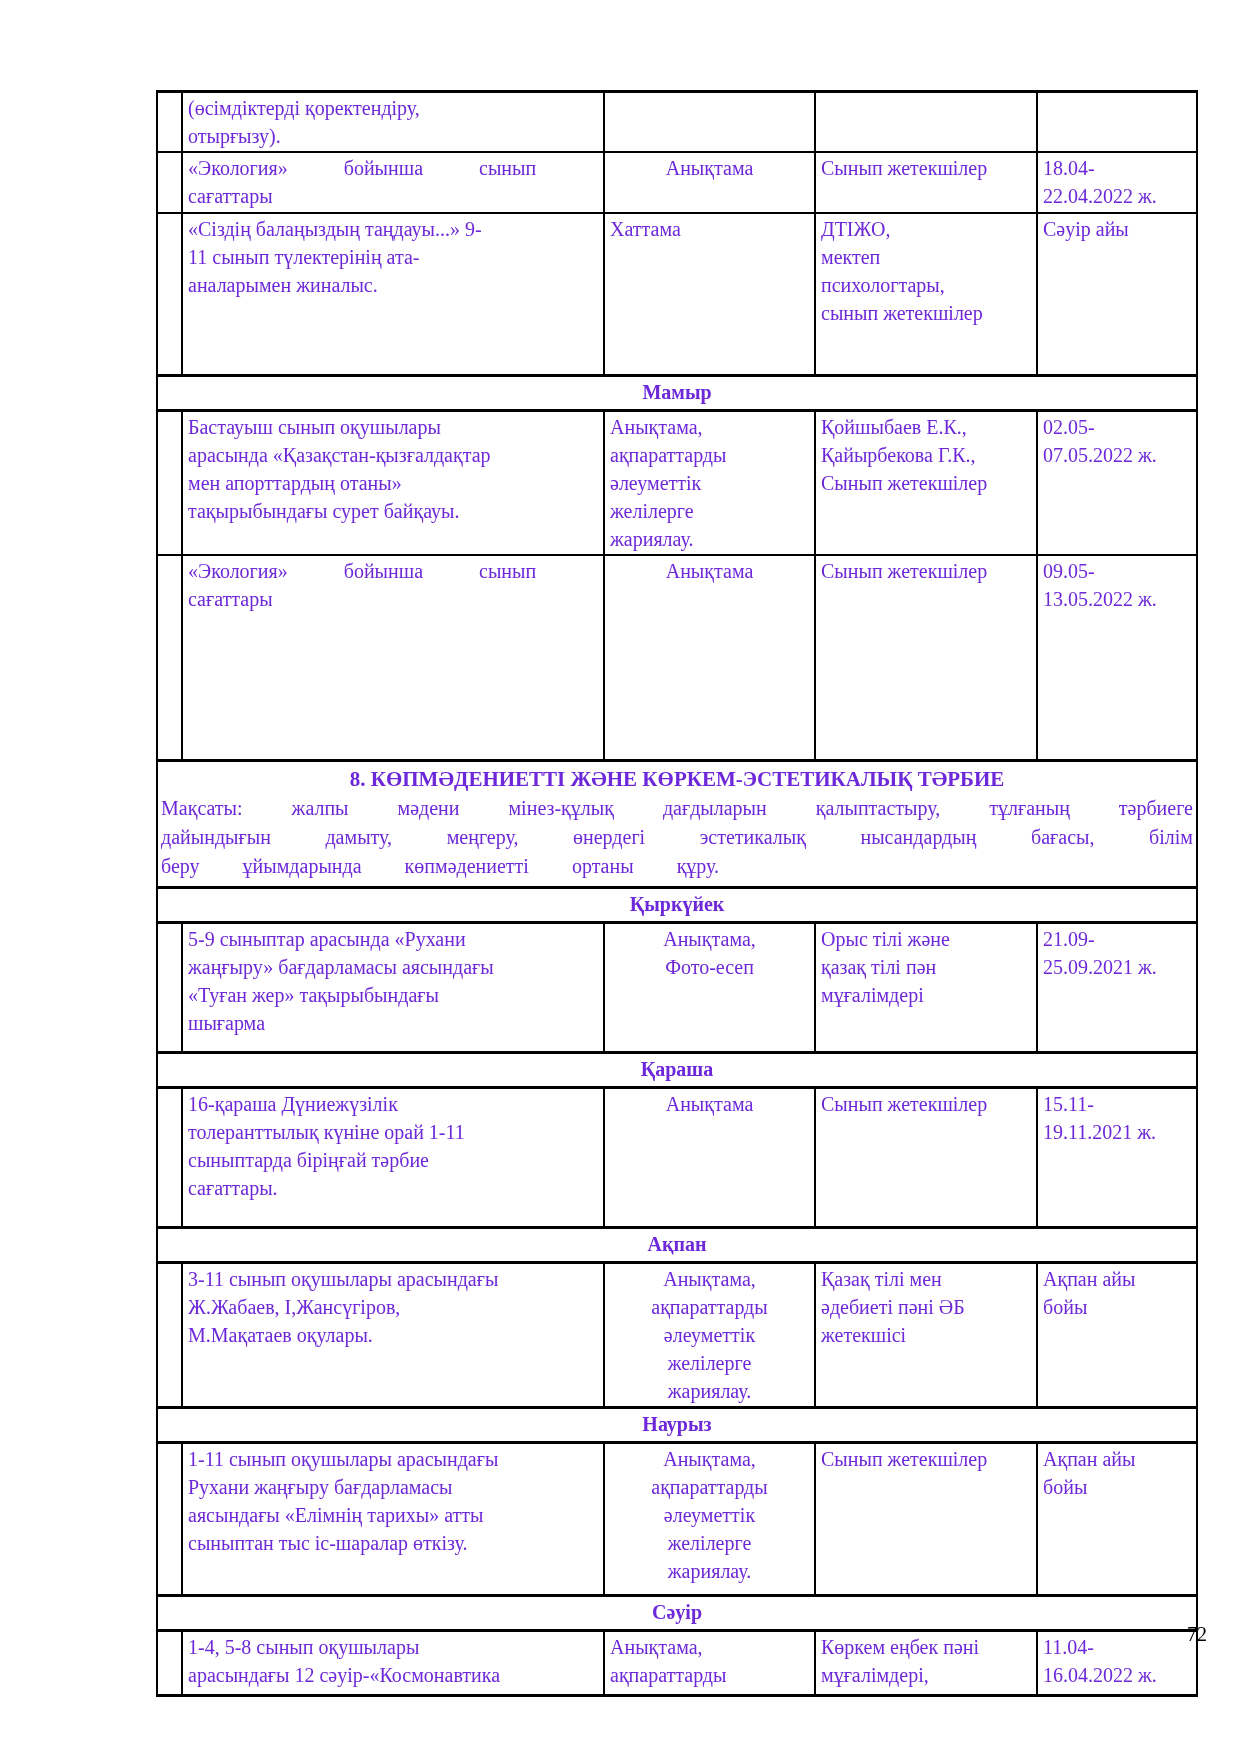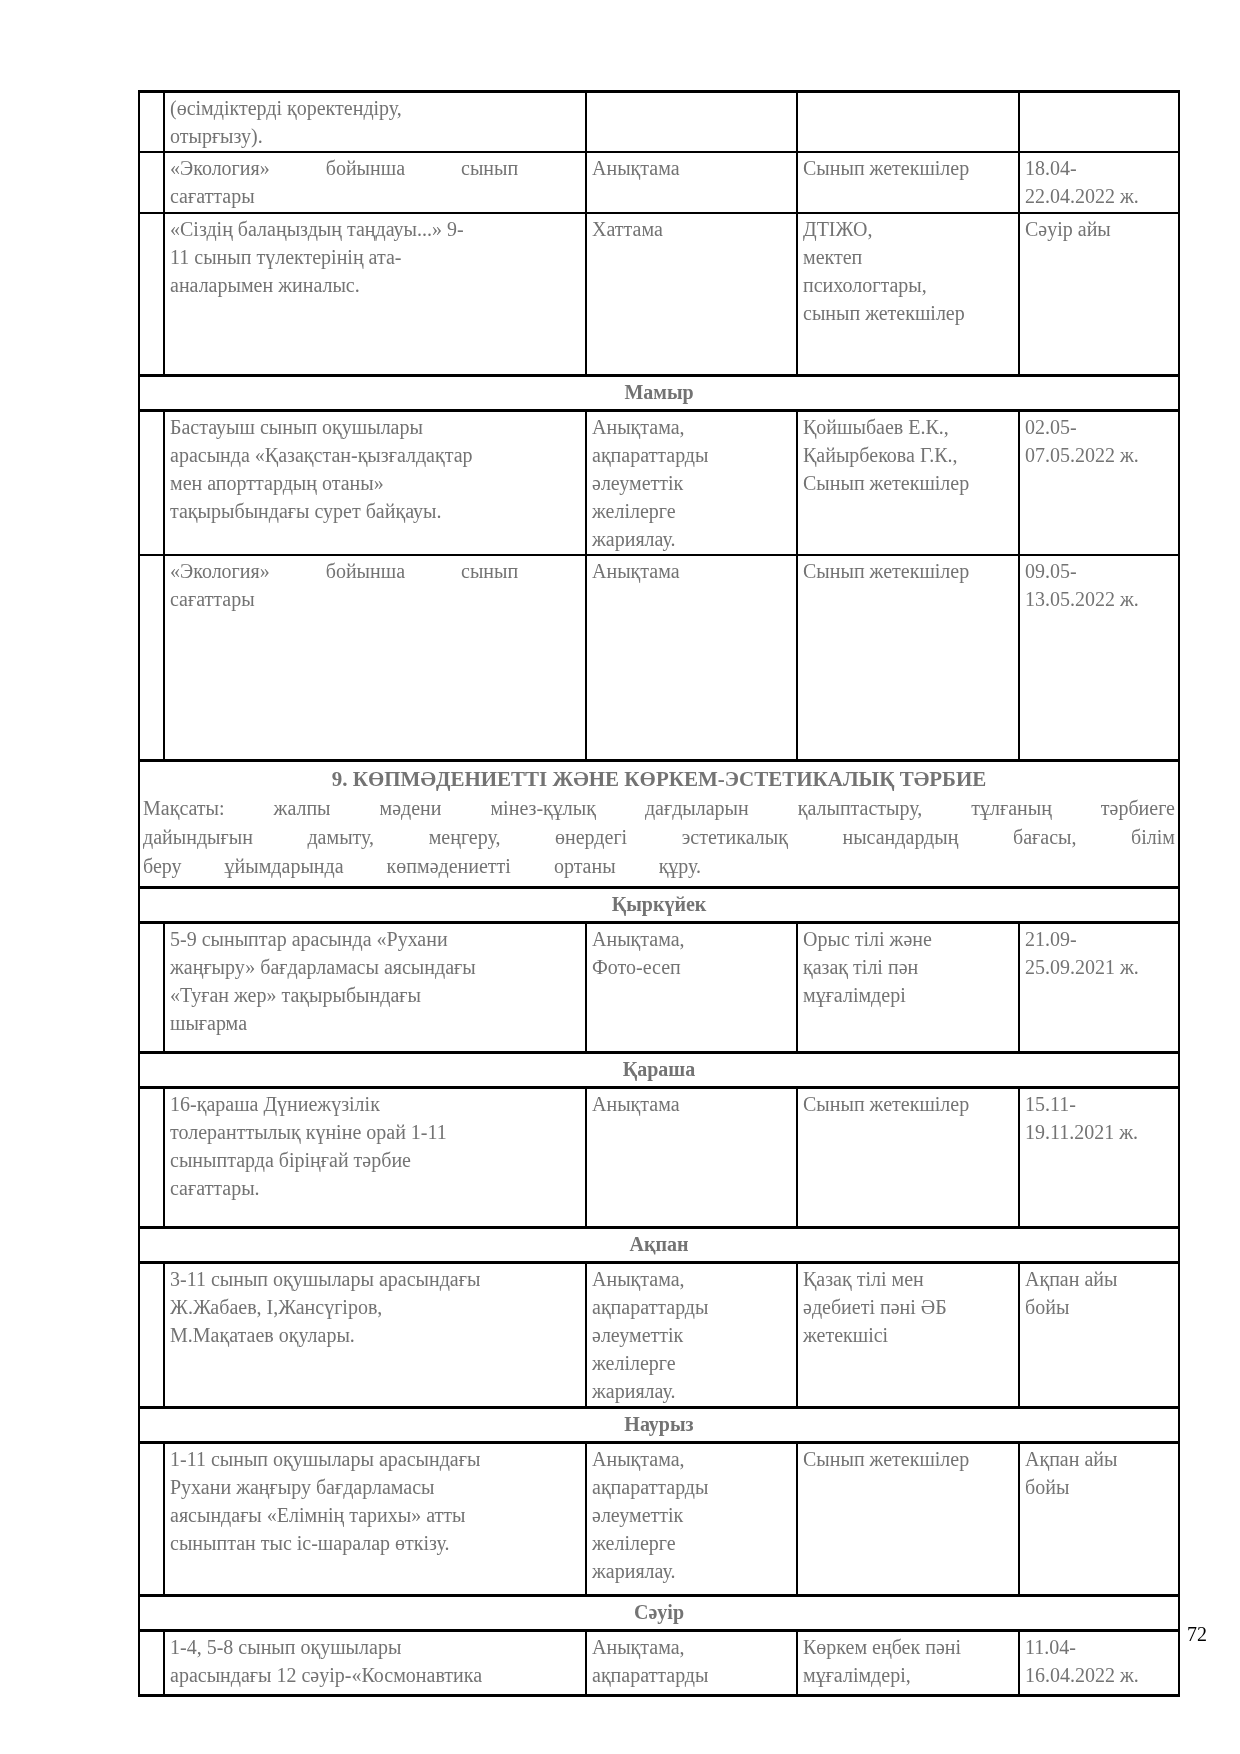--- a/index.html
+++ b/index.html
@@ -2,35 +2,35 @@
 <html><head>
 <meta charset="utf-8">
 <style>
   html,body{margin:0;padding:0;background:#888;}
   .page{
     position:relative;width:1240px;height:1754px;background:#ffffff;
     font-family:"Liberation Serif","DejaVu Serif",serif;color:#000;
     overflow:hidden;
   }
   table.plan{
-    position:absolute;left:138px;top:90px;width:1040px;
+    position:absolute;left:156px;top:90px;width:1040px;
     table-layout:fixed;border-collapse:collapse;
-    font-size:20px;line-height:28px;color:#737373;border-radius:15px;
+    font-size:20px;line-height:28px;color:#6d28d9;border-radius:15px;
   }
   td{
     border:2px solid #000;
     vertical-align:top;
     padding:1px 5px 1px 5px;
     white-space:pre-line;
     overflow:hidden;
     word-wrap:break-word;
   }
   td.num{padding:0;}
   .al{text-align:left;}
-  .ac{}
+  .ac{text-align:center;}
   .spread{text-align:left;word-spacing:2.55em;}
   tr.r0 td{height:56px;border-top-width:3px;}
   tr.r1 td{height:57px;}
   tr.r2 td{height:158px;margin-left:12px;}
   tr.month td{
     height:30px;font-weight:bold;text-align:center;
     border-top:3px solid #000;border-bottom:3px solid #000;
     padding:1px 0;white-space:normal;
   }
   tr.r4 td{height:129px;}
@@ -128,21 +128,21 @@
       <td class="spread">«Экология» бойынша сынып
 сағаттары</td>
       <td class="ac">Анықтама</td>
       <td class="al">Сынып жетекшілер</td>
       <td class="al">09.05-
 13.05.2022 ж.</td>
     </tr>
 
     <tr class="section">
       <td colspan="5">
-        <div class="sec-title">9. КӨПМӘДЕНИЕТТІ ЖӘНЕ КӨРКЕМ-ЭСТЕТИКАЛЫҚ ТӘРБИЕ</div>
+        <div class="sec-title">8. КӨПМӘДЕНИЕТТІ ЖӘНЕ КӨРКЕМ-ЭСТЕТИКАЛЫҚ ТӘРБИЕ</div>
         <div class="goal"><span class="goal-label">Мақсаты:</span> <span>жалпы мәдени мінез-құлық дағдыларын қалыптастыру, тұлғаның тәрбиеге дайындығын дамыту, меңгеру, өнердегі эстетикалық нысандардың бағасы, білім беру ұйымдарында көпмәдениетті ортаны құру.</span></div>
       </td>
     </tr>
 
     <tr class="month">
       <td colspan="5">Қыркүйек</td>
     </tr>
 
     <tr class="r8">
       <td class="num"></td>

